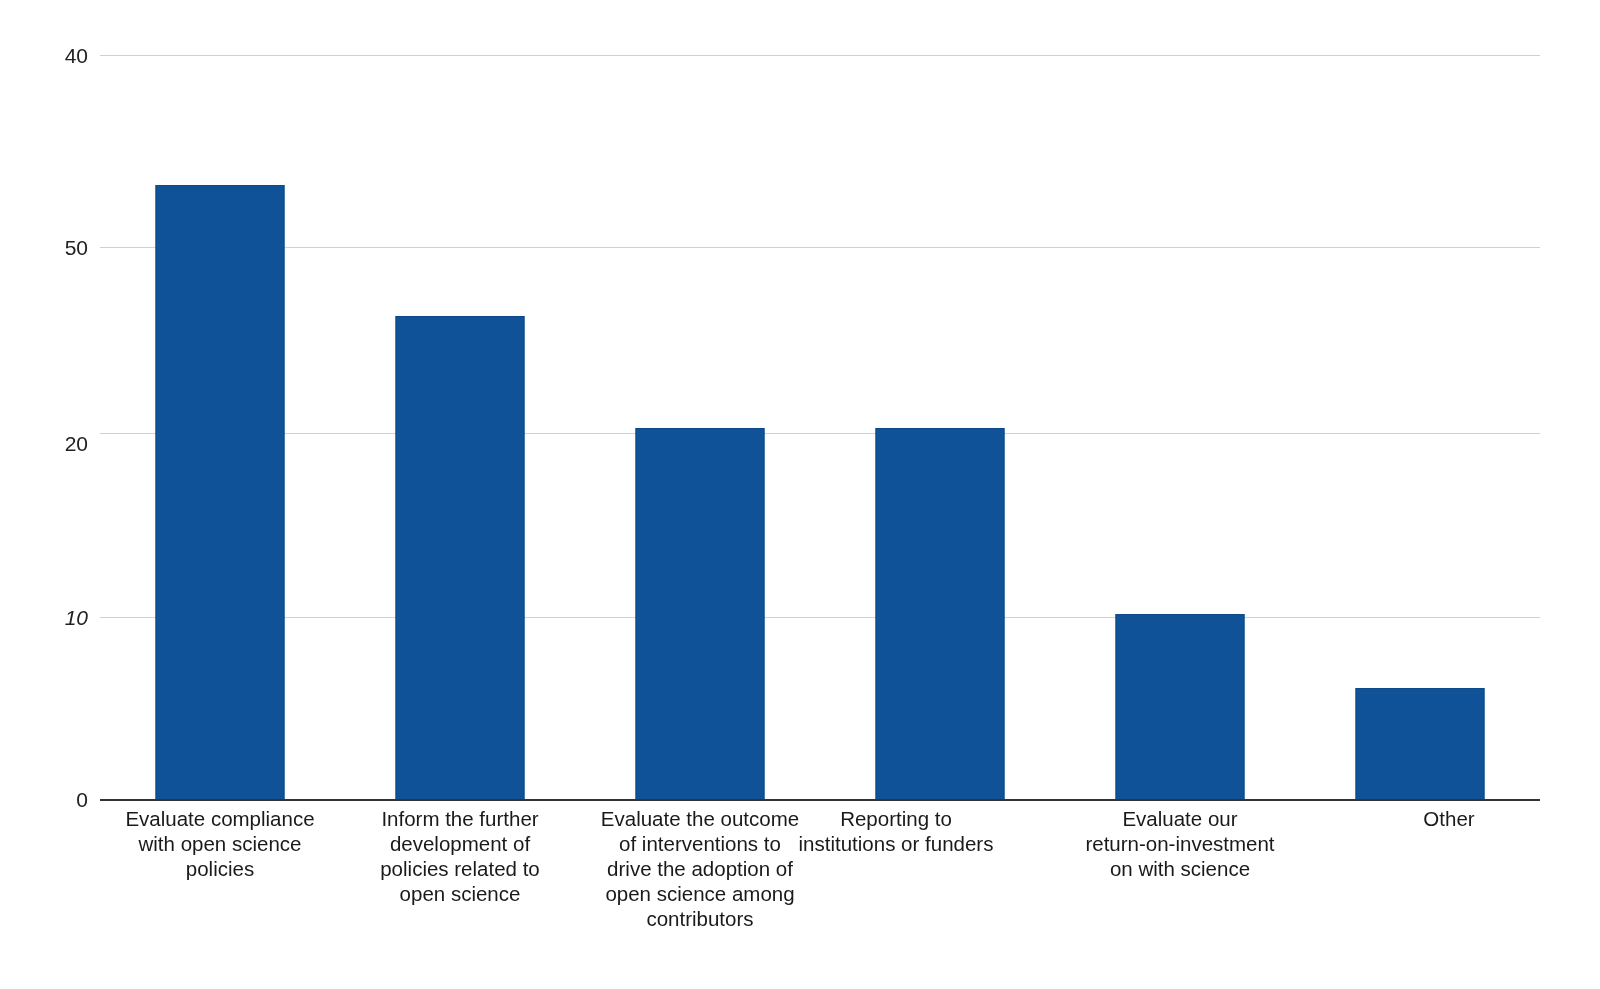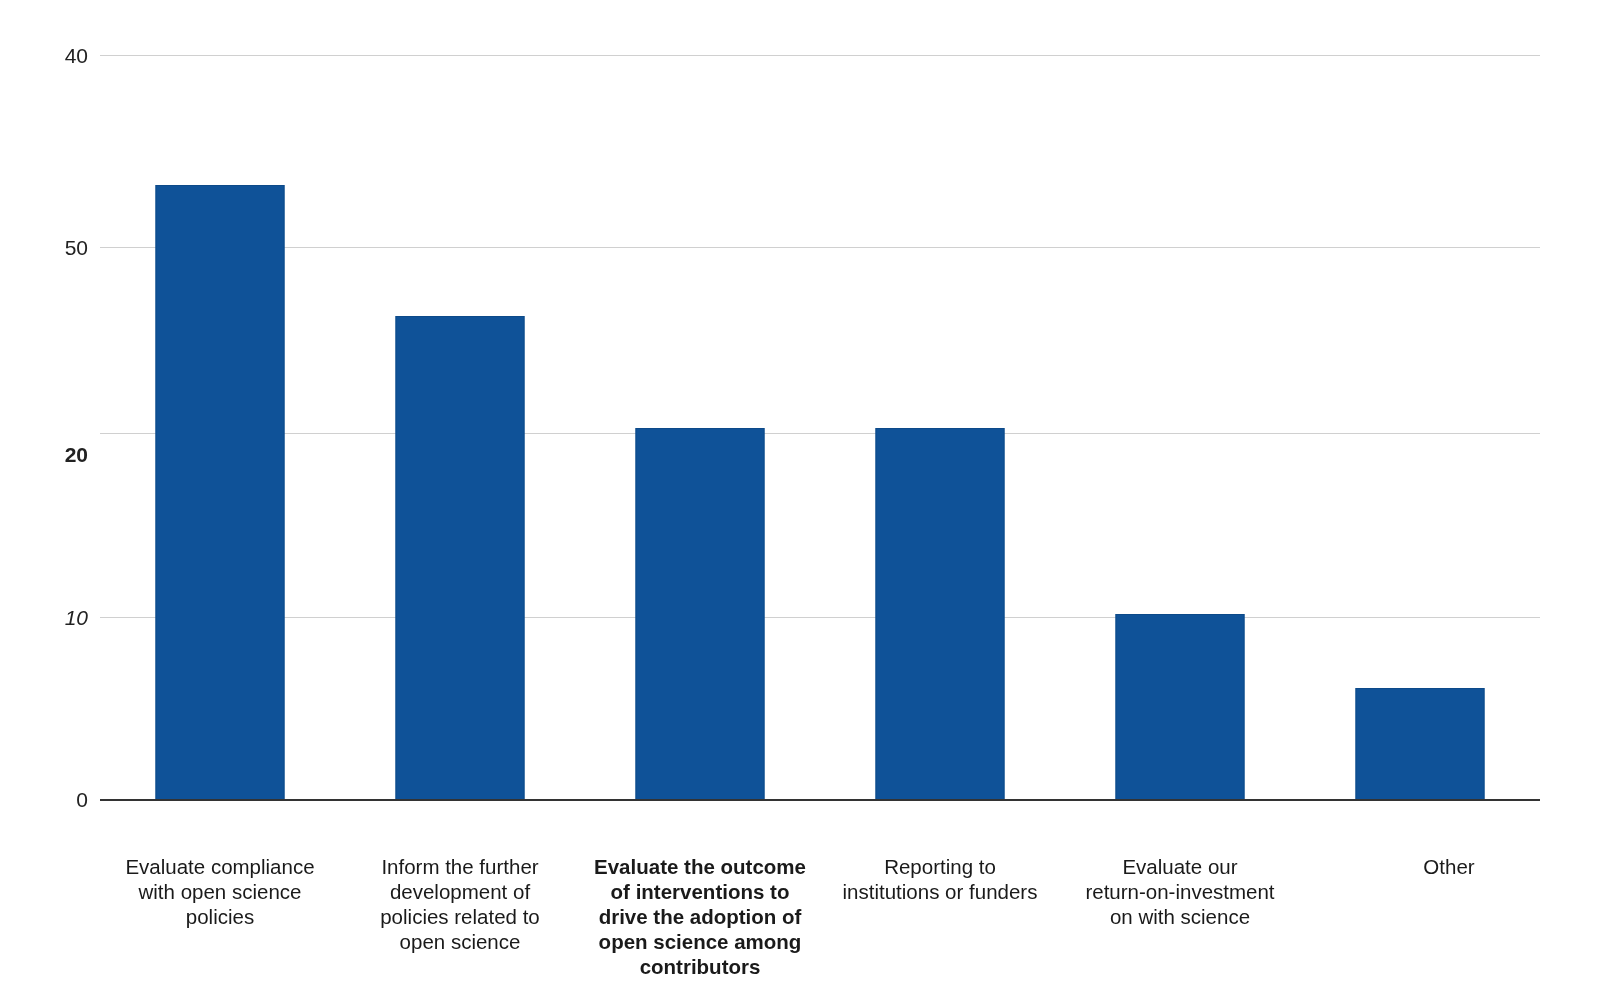--- a/index.html
+++ b/index.html
@@ -91,31 +91,30 @@
 
   .xlabel {
     position: absolute;
     top: 0;
     width: 240px;
     text-align: center;
     font-size: 20.5px;
     line-height: 25px;
     color: #1a1a1a;
     white-space: pre-line;
-    margin-top: 48px;
   }
 </style>
 </head>
 <body>
 
 <div id="chart-root" style="background: rgb(255, 255, 255);">
 
   <div class="ytick-label" style="left: 18px; top: 45px;">40</div>
   <div class="ytick-label" style="left: 18px; top: 237px;">50</div>
-  <div class="ytick-label" style="left: 18px; top: 444px; font-weight: bold;">20</div>
+  <div class="ytick-label" style="left: 18px; top: 433px;">20</div>
   <div class="ytick-label" style="left: 18px; top: 607px; font-style: italic;">10</div>
   <div class="ytick-label" style="left: 18px; top: 789px;">0</div>
 
   <div class="plot-area">
     <div class="gridline" style="top: 0px; background: rgb(208, 208, 208);"></div>
     <div class="gridline" style="top: 192px; background: rgb(208, 208, 208);"></div>
     <div class="gridline" style="top: 378px; background: rgb(208, 208, 208);"></div>
     <div class="gridline" style="top: 562px; background: rgb(208, 208, 208);"></div>
   </div>
 
@@ -143,26 +142,26 @@
   <div class="axis-line" style="background: rgb(51, 51, 51);"></div>
 
   <div class="xlabels-layer">
     <div class="xlabel" style="left: 0px;">Evaluate compliance
 with open science
 policies</div>
     <div class="xlabel" style="left: 240px; text-align: center;">Inform the further
 development of
 policies related to
 open science</div>
-    <div class="xlabel" style="left: 480px; font-weight: bold;">Evaluate the outcome
+    <div class="xlabel" style="left: 480px;">Evaluate the outcome
 of interventions to
 drive the adoption of
 open science among
 contributors</div>
-    <div class="xlabel" style="left: 720px;">Reporting to
+    <div class="xlabel" style="left: 676px;">Reporting to
 institutions or funders</div>
     <div class="xlabel" style="left: 960px;">Evaluate our
 return-on-investment
 on with science</div>
     <div class="xlabel" style="left: 1229px;">Other</div>
   </div>
 
 </div>
 
 </body></html>

